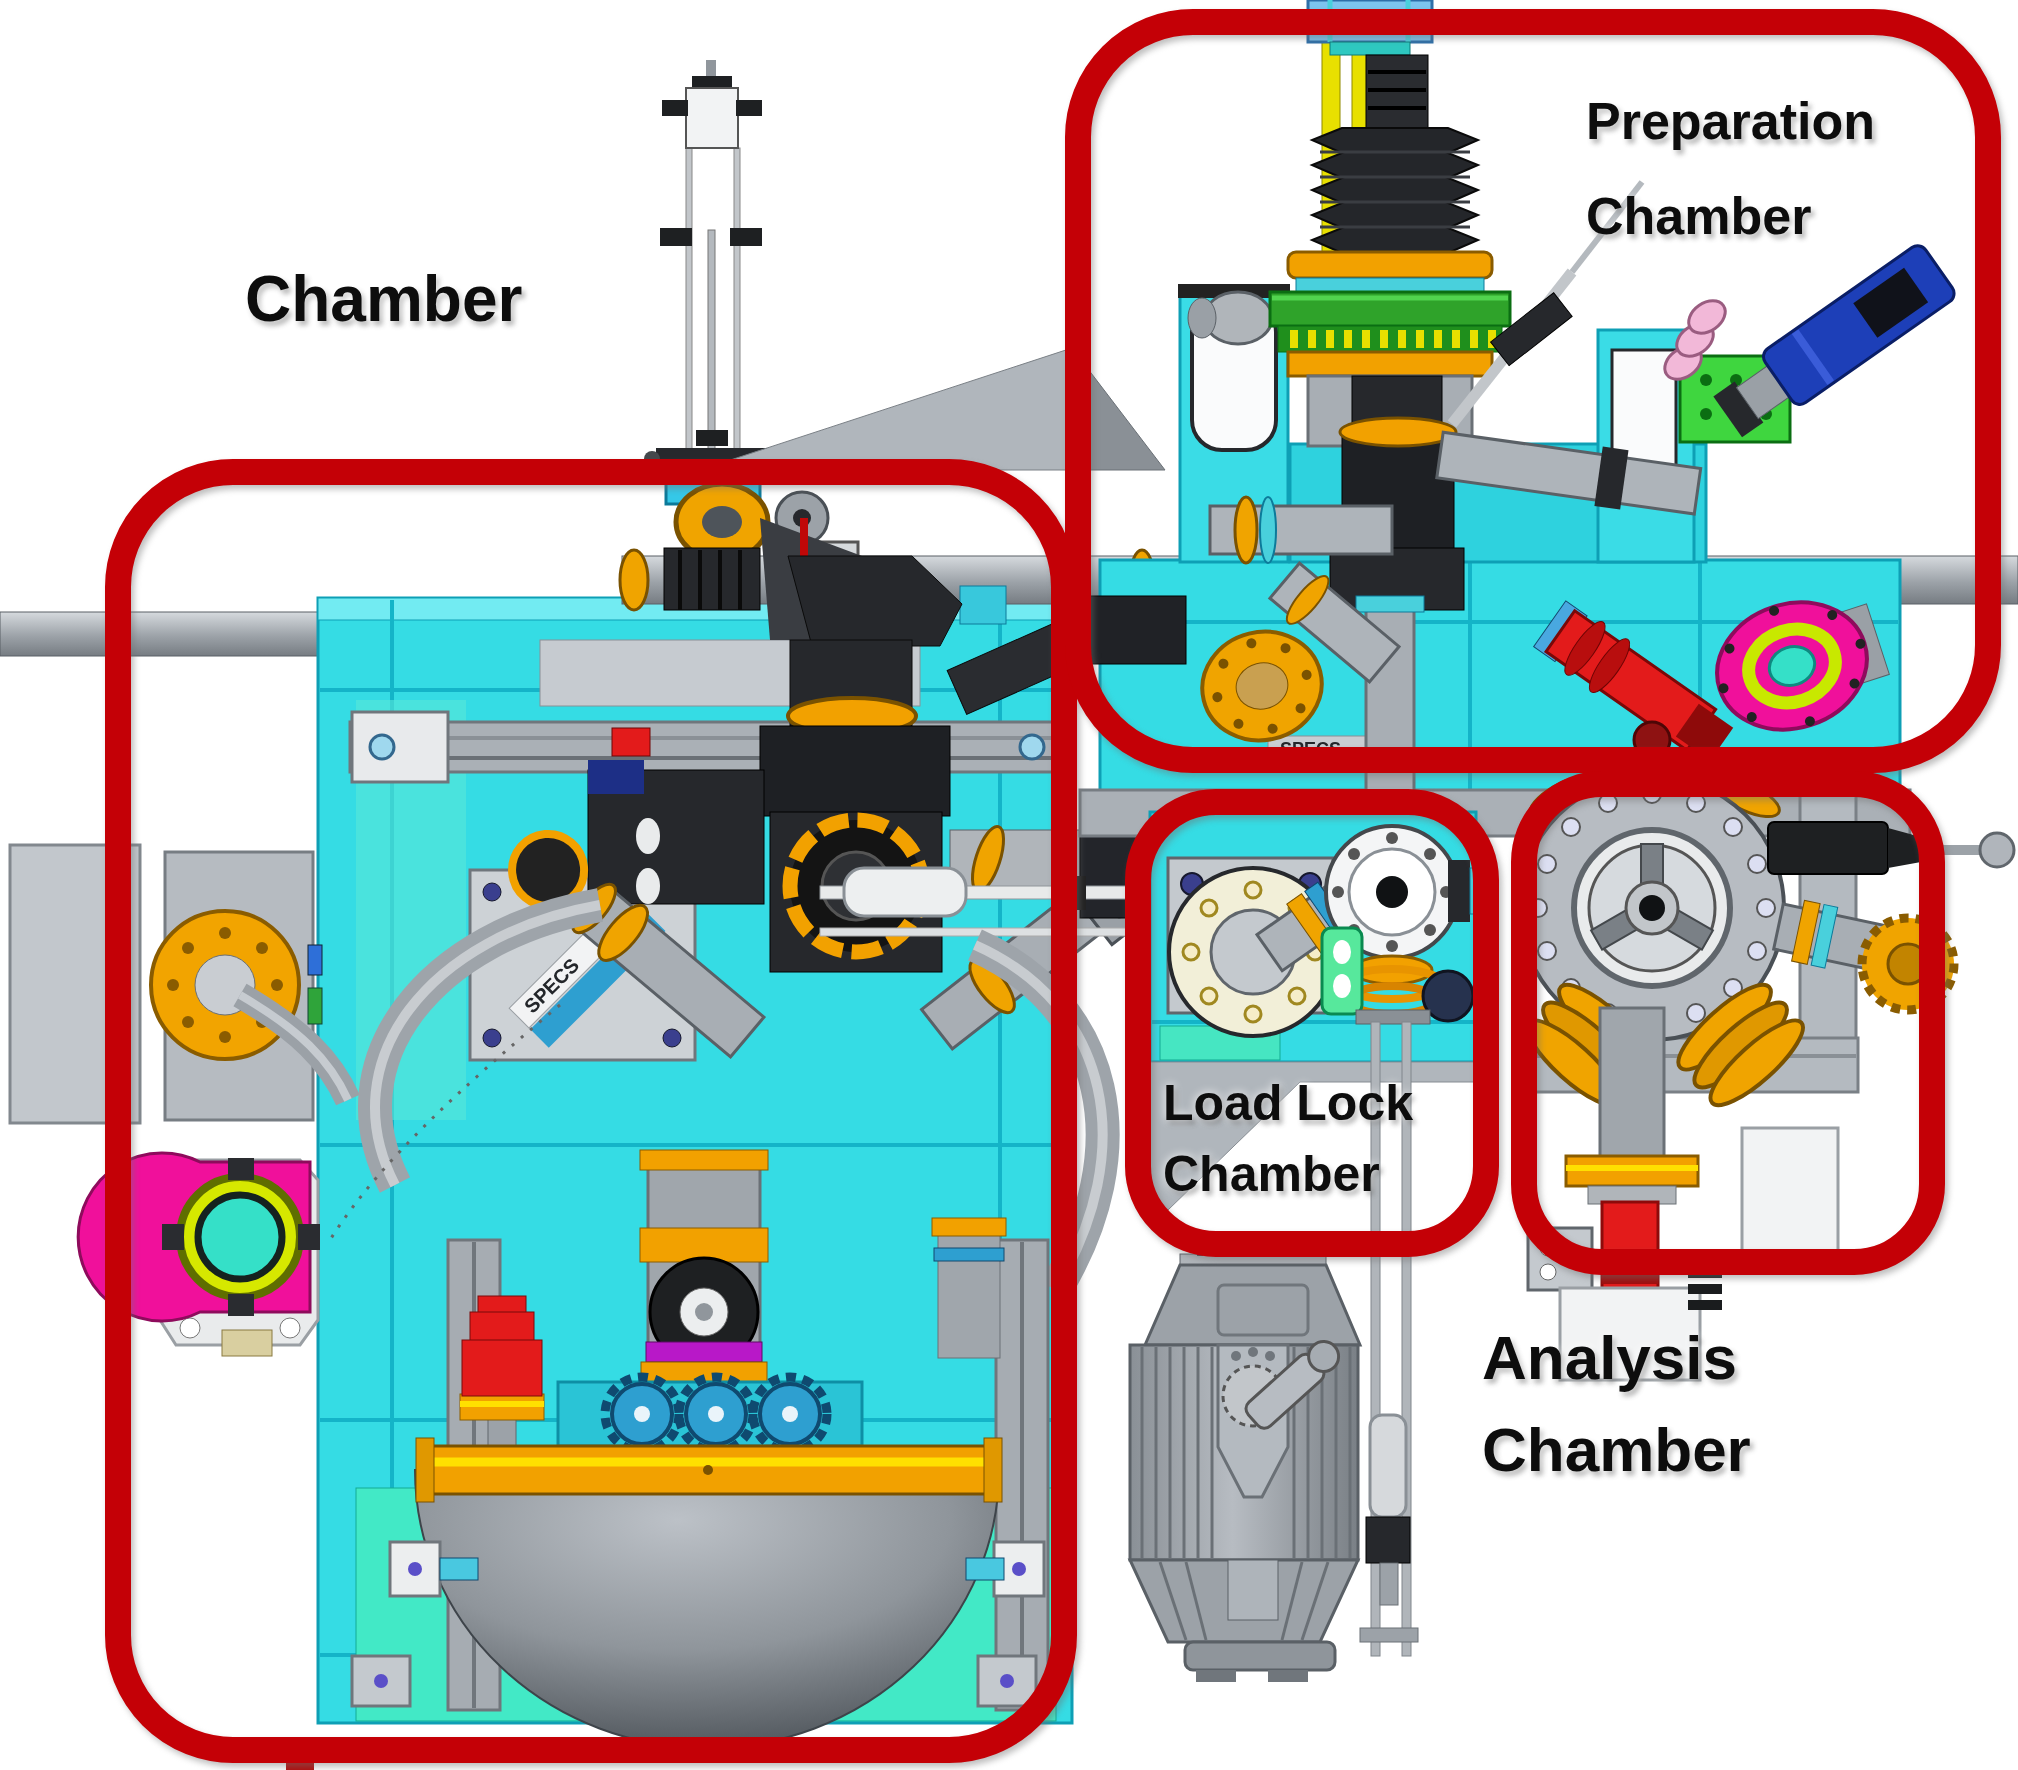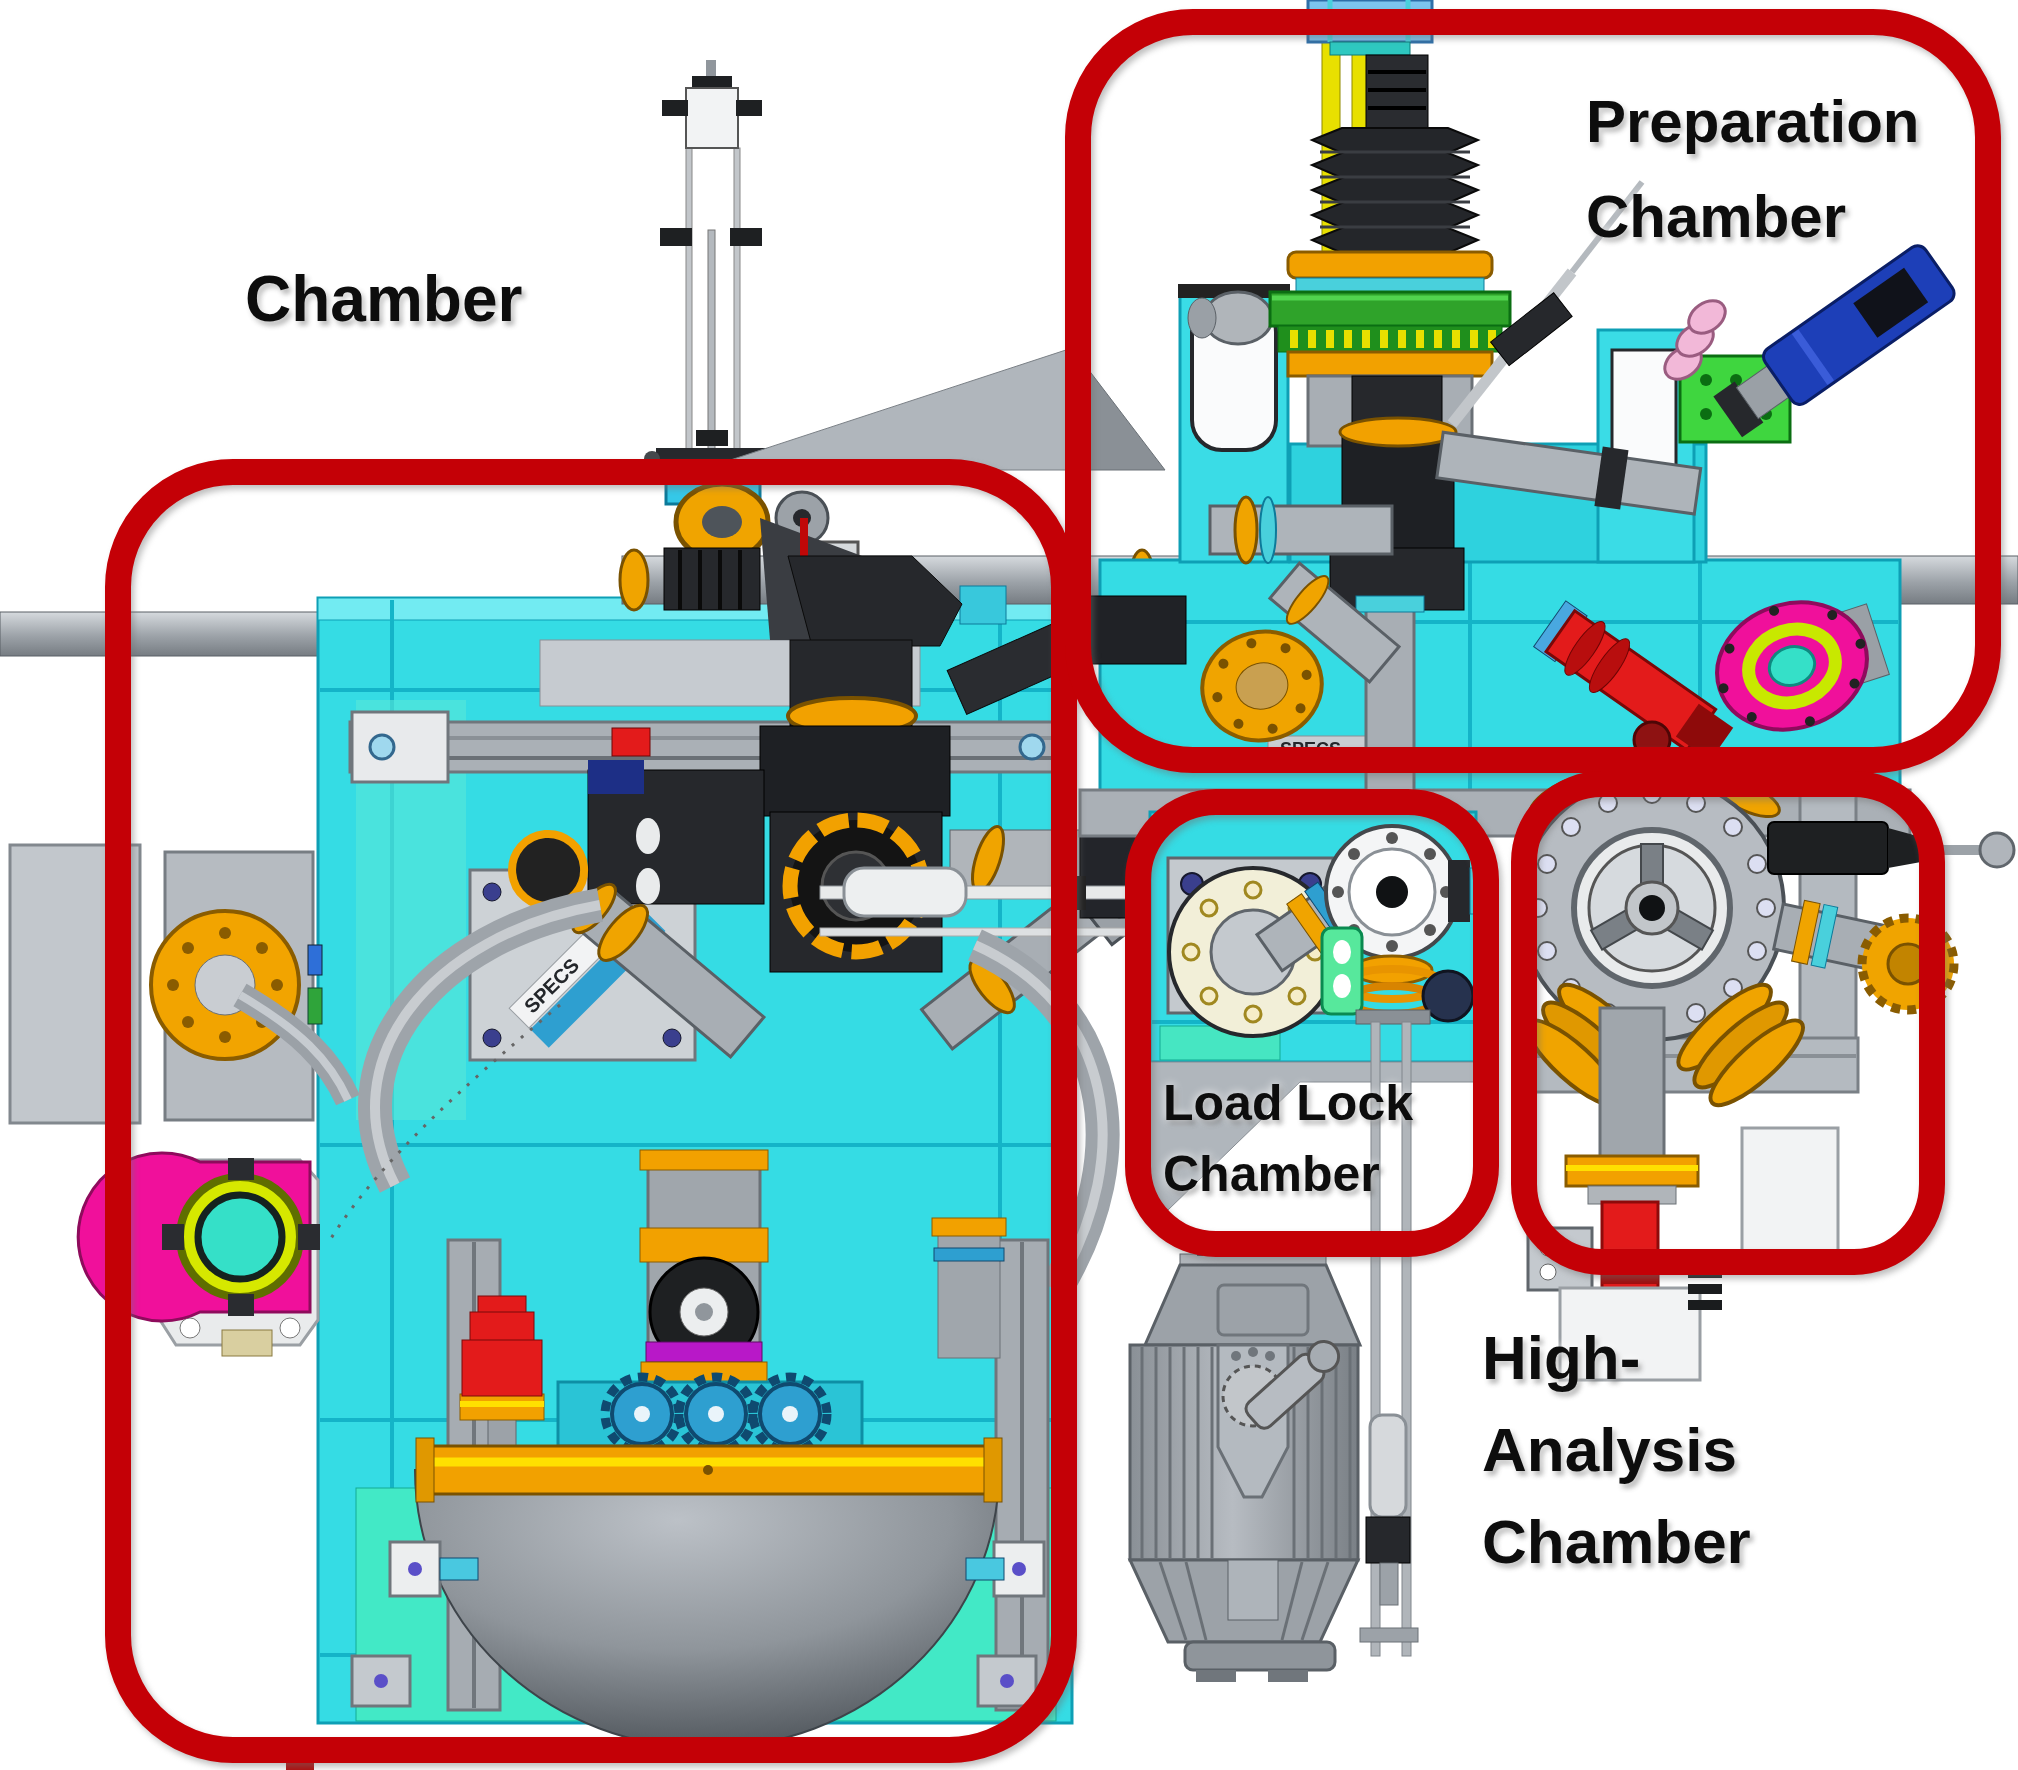--- a/index.html
+++ b/index.html
@@ -6,21 +6,21 @@
     --outline-red:#c40006; --label-text:#0d0d0d; --background:#ffffff;
   }
   html,body{margin:0;padding:0;background:var(--background);}
   .stage{position:relative;width:2018px;height:1770px;overflow:hidden;
          font-family:"Liberation Sans", sans-serif;background:var(--background);}
   .stage svg{position:absolute;left:0;top:0;}
   .chamber-label{position:absolute;font-weight:bold;color:var(--label-text);
     text-shadow:0 0 10px rgba(255,255,255,.95), 3px 4px 5px rgba(60,60,60,.45);
     white-space:nowrap;}
   .label-analysis{left:245px;top:252px;font-size:64px;line-height:94px;}
-  .label-preparation{left:1586px;top:74px;font-size:60px;line-height:95px;}
+  .label-preparation{left:1586px;top:74px;font-size:52px;line-height:95px;}
   .label-loadlock{left:1163px;top:1068px;font-size:50px;line-height:71px;}
   .label-hp{left:1482px;top:1312px;font-size:62px;line-height:92px;}
   .outline{fill:none;stroke:var(--outline-red);stroke-width:26px;}
   .outlines{filter:drop-shadow(3px 4px 3px rgba(110,110,110,.45));}
 </style>
 </head>
 <body>
 
 <div class="stage">
 <svg width="2018" height="1770" viewBox="0 0 2018 1770">
@@ -664,17 +664,16 @@
 </div>
 <div class="chamber-label label-preparation">
   <div>Preparation</div>
   <div>Chamber</div>
 </div>
 <div class="chamber-label label-loadlock">
   <div>Load Lock</div>
   <div>Chamber</div>
 </div>
 <div class="chamber-label label-hp">
-  <div>High-</div>
   <div>Analysis</div>
   <div>Chamber</div>
 </div>
 </div>
 
 </body></html>

